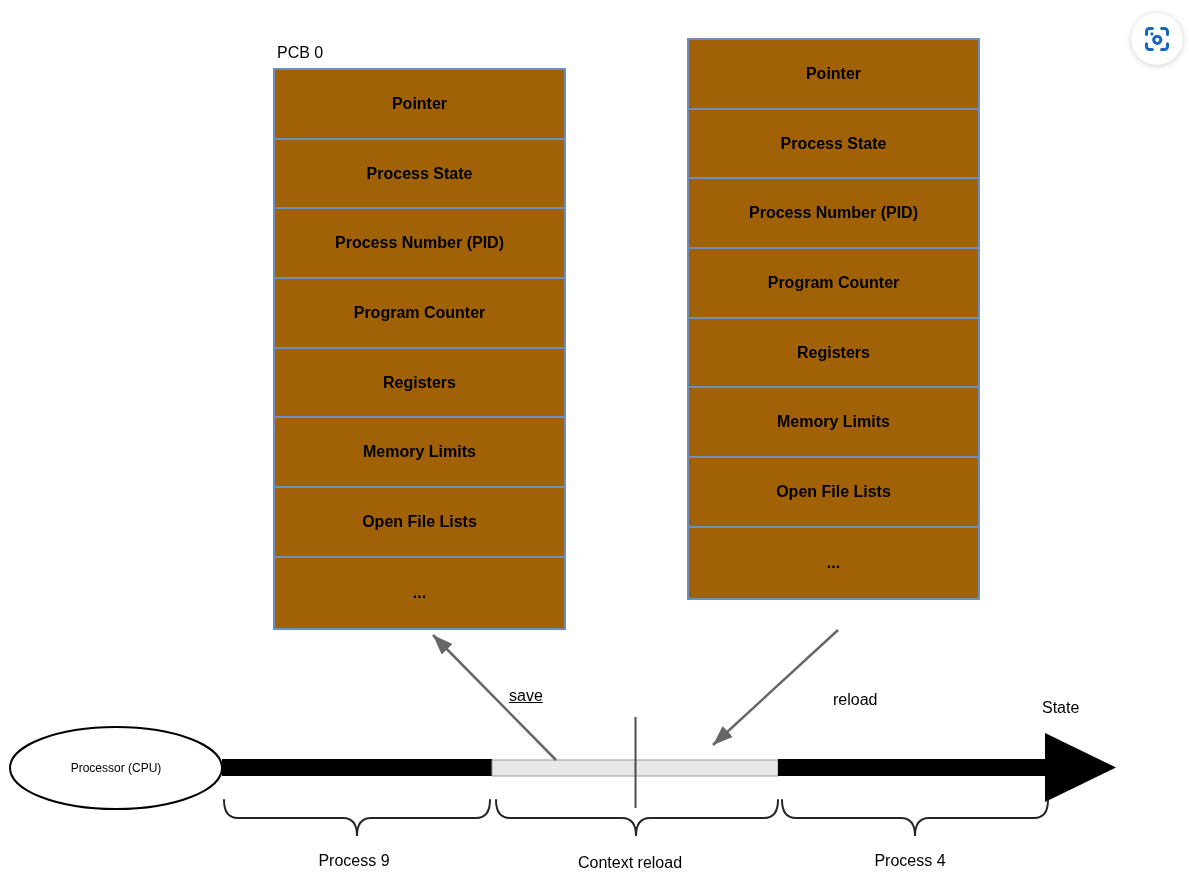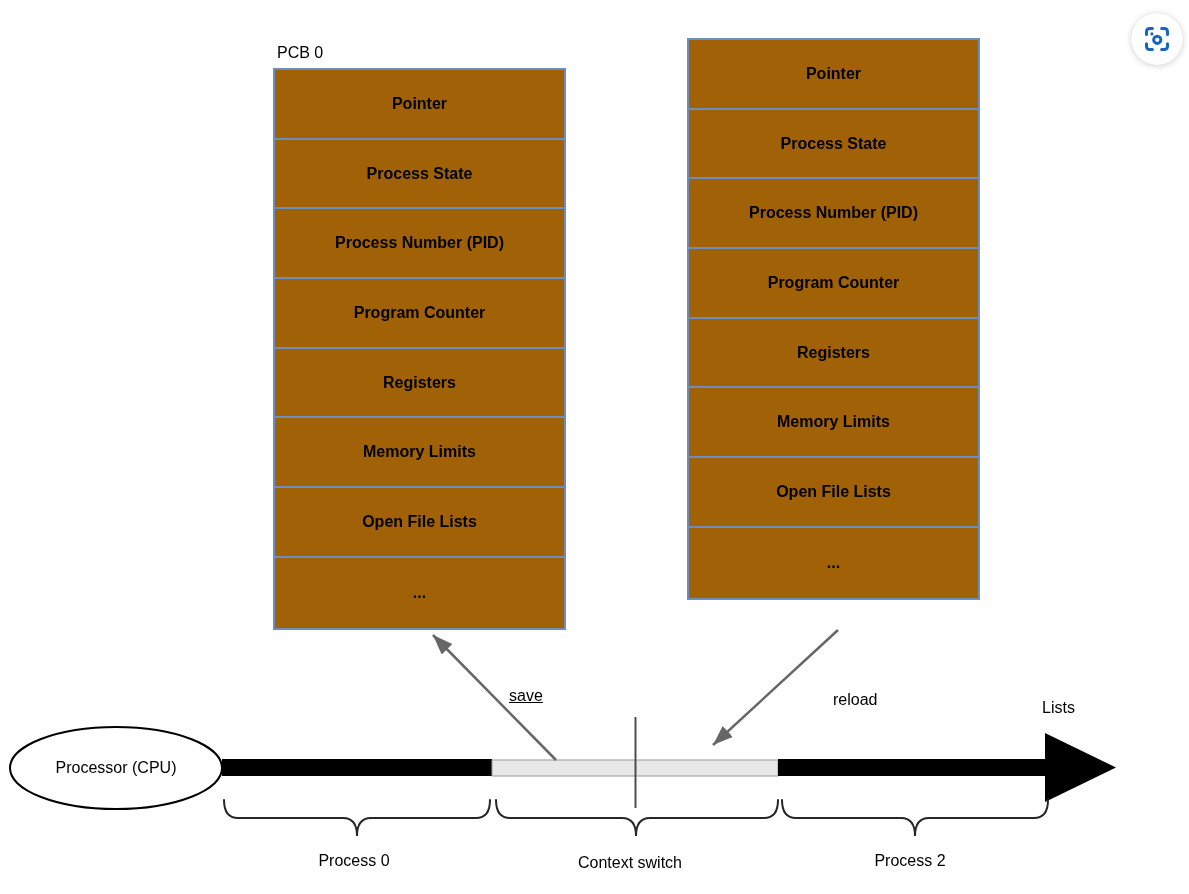--- a/index.html
+++ b/index.html
@@ -53,21 +53,21 @@
     line-height: 20px;
   }
   .lbl-center { transform: translateX(-50%); }
   .cpu-label {
     position: absolute;
     left: 10px; top: 728px;
     width: 212px; height: 80px;
     display: flex;
     align-items: center;
     justify-content: center;
-    font-size: 16px;
+    font-size: 12px;
     white-space: nowrap;
   }
   
   .lens-button {
     position: absolute;
     left: 1131px; top: 13px;
     width: 52px; height: 52px;
     border-radius: 50%;
     background: #ffffff;
     box-shadow: 0 1px 6px rgba(0,0,0,0.18), 0 0 1px rgba(0,0,0,0.10);
@@ -130,24 +130,24 @@
       <div class="pcb-row">Registers</div>
       <div class="pcb-row">Memory Limits</div>
       <div class="pcb-row">Open File Lists</div>
       <div class="pcb-row">...</div>
     </div>
   </div>
 
   <div class="cpu-label">Processor (CPU)</div>
   <div class="lbl" style="left:509px; top:686px;text-decoration:underline;">save</div>
   <div class="lbl" style="left:833px; top:690px;">reload</div>
-  <div class="lbl" style="left:1042px; top:698px;">Lists</div>
-  <div class="lbl lbl-center" style="left:354px; top:851px;">Process 0</div>
-  <div class="lbl lbl-center" style="left:630px; top:853px;">Context switch</div>
-  <div class="lbl lbl-center" style="left:910px; top:851px;">Process 2</div>
+  <div class="lbl" style="left:1042px; top:698px;">State</div>
+  <div class="lbl lbl-center" style="left:354px; top:851px;">Process 9</div>
+  <div class="lbl lbl-center" style="left:630px; top:853px;">Context reload</div>
+  <div class="lbl lbl-center" style="left:910px; top:851px;">Process 4</div>
 
   <div class="lens-button">
     <svg width="30" height="30" viewBox="0 0 24 24" xmlns="http://www.w3.org/2000/svg">
       <g fill="none" stroke="#1765c0" stroke-width="2.4" stroke-linecap="round" stroke-linejoin="round">
         <path d="M8.3 3.6 H6 A2.4 2.4 0 0 0 3.6 6 V8.3"></path>
         <path d="M15.7 3.6 H18 A2.4 2.4 0 0 1 20.4 6 V8.3"></path>
         <path d="M8.3 20.4 H6 A2.4 2.4 0 0 1 3.6 18 V15.7"></path>
         <path d="M15.7 20.4 H18 A2.4 2.4 0 0 0 20.4 18 V15.7"></path>
       </g>
       <circle cx="12.2" cy="12.6" r="2.9" fill="none" stroke="#1765c0" stroke-width="2.4"></circle>

